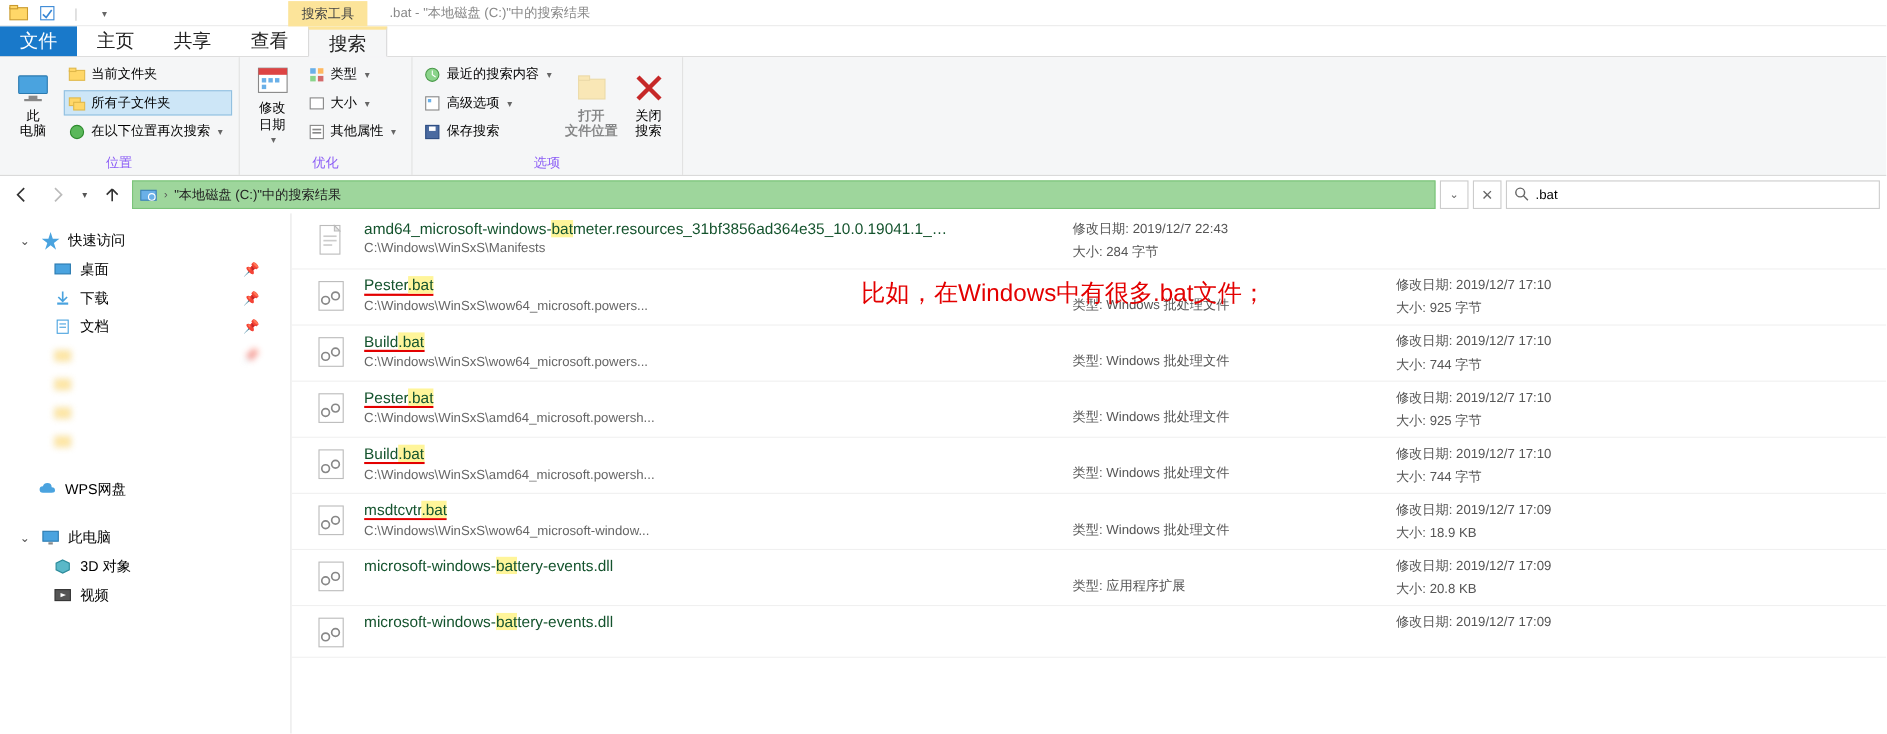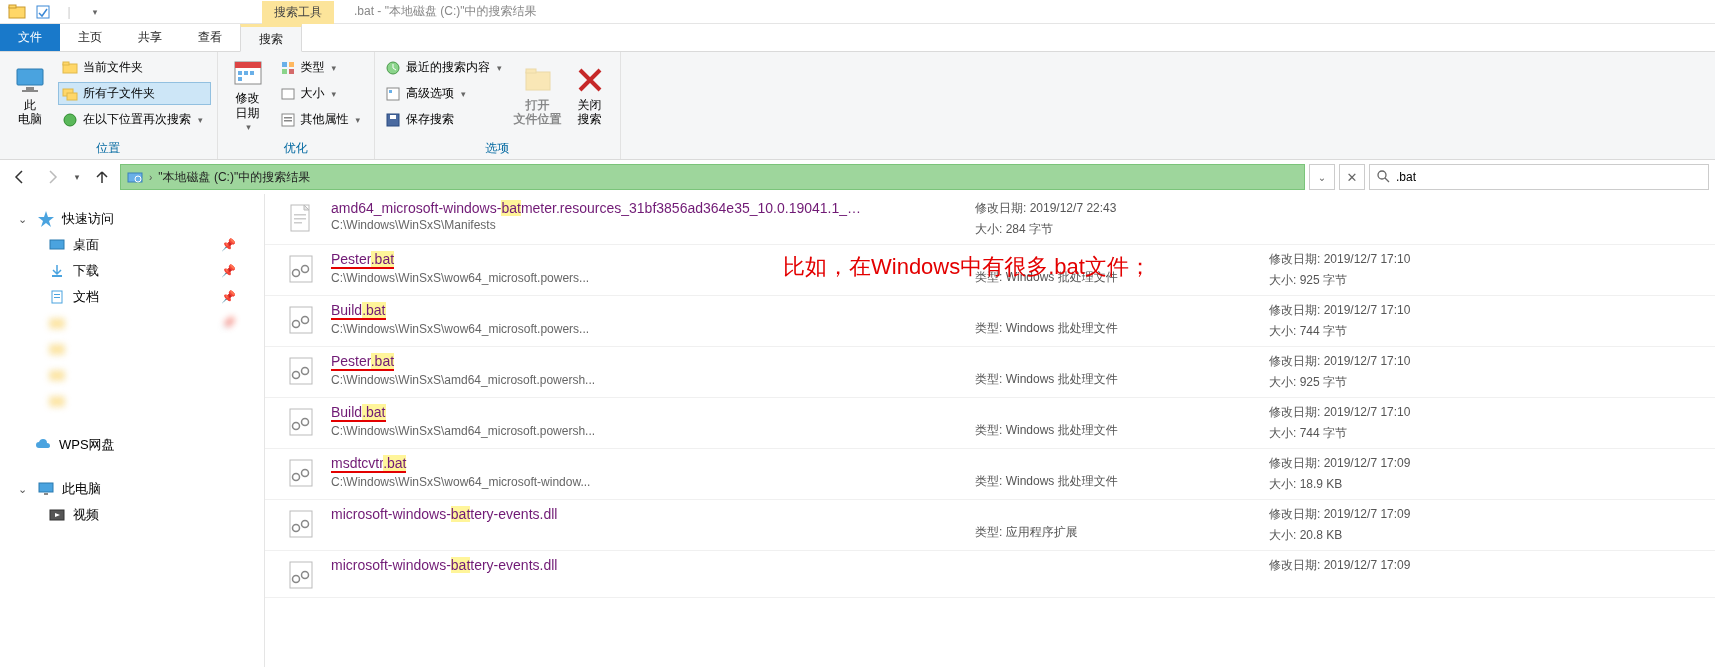--- a/index.html
+++ b/index.html
@@ -8,30 +8,30 @@
 
 .titlebar { height: 24px; background: #fff; display: flex; align-items: center; border-bottom: 1px solid #e5e5e5; }
 .titlebar .qat { display: flex; align-items: center; gap: 8px; padding: 0 8px; }
 .titlebar .qat-icon { width: 18px; height: 18px; display: flex; align-items: center; justify-content: center; }
 .titlebar .ctx-tab-group { margin-left: 150px; display: flex; align-items: flex-end; height: 24px; }
 .titlebar .ctx-tab-label { background: #fce49a; color: #444; padding: 3px 12px 3px; font-size: 12px; }
 .titlebar .win-title { margin-left: 20px; color: #888; font-size: 12px; }
 
 
 .tabstrip { height: 28px; background: #fff; display: flex; align-items: stretch; border-bottom: 1px solid #dadada; }
-.tabstrip .tab { padding: 6px 18px; font-size: 12px; color: #222; cursor: pointer; display: flex; align-items: center; }
+.tabstrip .tab { padding: 6px 18px; font-size: 17px; color: #222; cursor: pointer; display: flex; align-items: center; }
 .tabstrip .tab.file { background: #1979ca; color: #fff; }
 .tabstrip .tab.active { background: #f5f6f7; border: 1px solid #dadada; border-bottom: 1px solid #f5f6f7; margin-bottom: -1px; }
 .tabstrip .tab.search-ctx { border-top: 3px solid #fce49a; }
 
 
 .ribbon { height: 108px; background: #f5f6f7; display: flex; border-bottom: 1px solid #dadada; }
 .ribbon .group { display: flex; flex-direction: column; padding: 4px 6px 2px; border-right: 1px solid #e2e2e2; }
 .ribbon .group-body { flex: 1; display: flex; align-items: flex-start; gap: 4px; }
-.ribbon .group-label { text-align: center; font-size: 12px; color: #0369a1; padding-top: 2px; }
+.ribbon .group-label { text-align: center; font-size: 12px; color: #8b5cf6; padding-top: 2px; }
 .ribbon .bigbtn { display: flex; flex-direction: column; align-items: center; justify-content: center; width: 48px; height: 78px; cursor: pointer; font-size: 12px; line-height: 1.2; text-align: center; gap: 2px; }
 .ribbon .bigbtn .ic { width: 32px; height: 32px; display: flex; align-items: center; justify-content: center; }
 .ribbon .medcol { display: flex; flex-direction: column; gap: 3px; }
 .ribbon .medbtn { display: flex; align-items: center; gap: 5px; padding: 3px 8px 3px 4px; cursor: pointer; font-size: 12px; white-space: nowrap; }
 .ribbon .medbtn.sel { background: #cde6f7; border: 1px solid #92c0e0; padding: 2px 7px 2px 3px; }
 .ribbon .medbtn .mic { width: 16px; height: 16px; display: flex; align-items: center; justify-content: center; }
 .ribbon .dd { font-size: 9px; color: #666; margin-left: 2px; }
 
 
 .navbar { height: 34px; display: flex; align-items: center; padding: 3px 6px; gap: 4px; }
@@ -54,21 +54,21 @@
 .navpane .navitem .nic { width: 18px; height: 18px; display: flex; align-items: center; justify-content: center; }
 .navpane .navitem .pin { margin-left: auto; color: #888; font-size: 12px; margin-right: 18px; }
 .navpane .navitem.sub { padding-left: 48px; }
 .navpane .navitem.subfolder { padding-left: 48px; }
 .navpane .navspace { height: 18px; }
 
 .results { flex: 1; overflow: hidden; position: relative; }
 .result-row { display: flex; align-items: flex-start; padding: 6px 12px 6px 20px; border-bottom: 1px solid #f0f0f0; gap: 14px; cursor: pointer; }
 .result-row .ric { width: 32px; height: 32px; flex-shrink: 0; display: flex; align-items: center; justify-content: center; margin-top: 2px; }
 .result-row .rmain { width: 630px; }
-.result-row .rname { font-size: 14px; color: #701a75; white-space: nowrap; overflow: hidden; text-overflow: ellipsis; }
+.result-row .rname { font-size: 14px; color: #14532d; white-space: nowrap; overflow: hidden; text-overflow: ellipsis; }
 .result-row .rname .hl { background: #fff59a; }
 .result-row .rpath { font-size: 12px; color: #666; white-space: nowrap; overflow: hidden; text-overflow: ellipsis; margin-top: 2px; }
 .result-row .rmeta1 { width: 280px; }
 .result-row .rmeta1 .mline { font-size: 12px; color: #555; padding-top: 18px; }
 .result-row .rmeta2 { width: 250px; }
 .result-row .rmeta2 .mline { font-size: 12px; color: #555; }
 .result-row .rmeta2 .mline + .mline { margin-top: 4px; }
 .underline-red { display: inline-block; border-bottom: 2px solid #e30000; }
 
 
@@ -403,20 +403,28 @@
           <svg width="18" height="18">
             <rect x="2" y="3" width="14" height="9" fill="#4aa3df" stroke="#2a7ab0"></rect>
             <rect x="7" y="13" width="4" height="2" fill="#888"></rect>
           </svg>
         </span>
       <span>此电脑</span>
     </div>
     <div class="navitem sub">
       <span class="nic">
           <svg width="16" height="16">
+            <path d="M8 2 L14 5 L14 11 L8 14 L2 11 L2 5 Z" fill="#5ab8c8" stroke="#2a8a9a"></path>
+          </svg>
+        </span>
+      <span>3D 对象</span>
+    </div>
+    <div class="navitem sub">
+      <span class="nic">
+          <svg width="16" height="16">
             <rect x="1" y="3" width="14" height="10" fill="#555" stroke="#333"></rect>
             <path d="M6 6 L11 8 L6 10 Z" fill="#fff"></path>
           </svg>
         </span>
       <span>视频</span>
     </div>
   </div>
 
   <div class="results" id="results-container">
     <div class="annotation">比如，在Windows中有很多.bat文件；</div>

